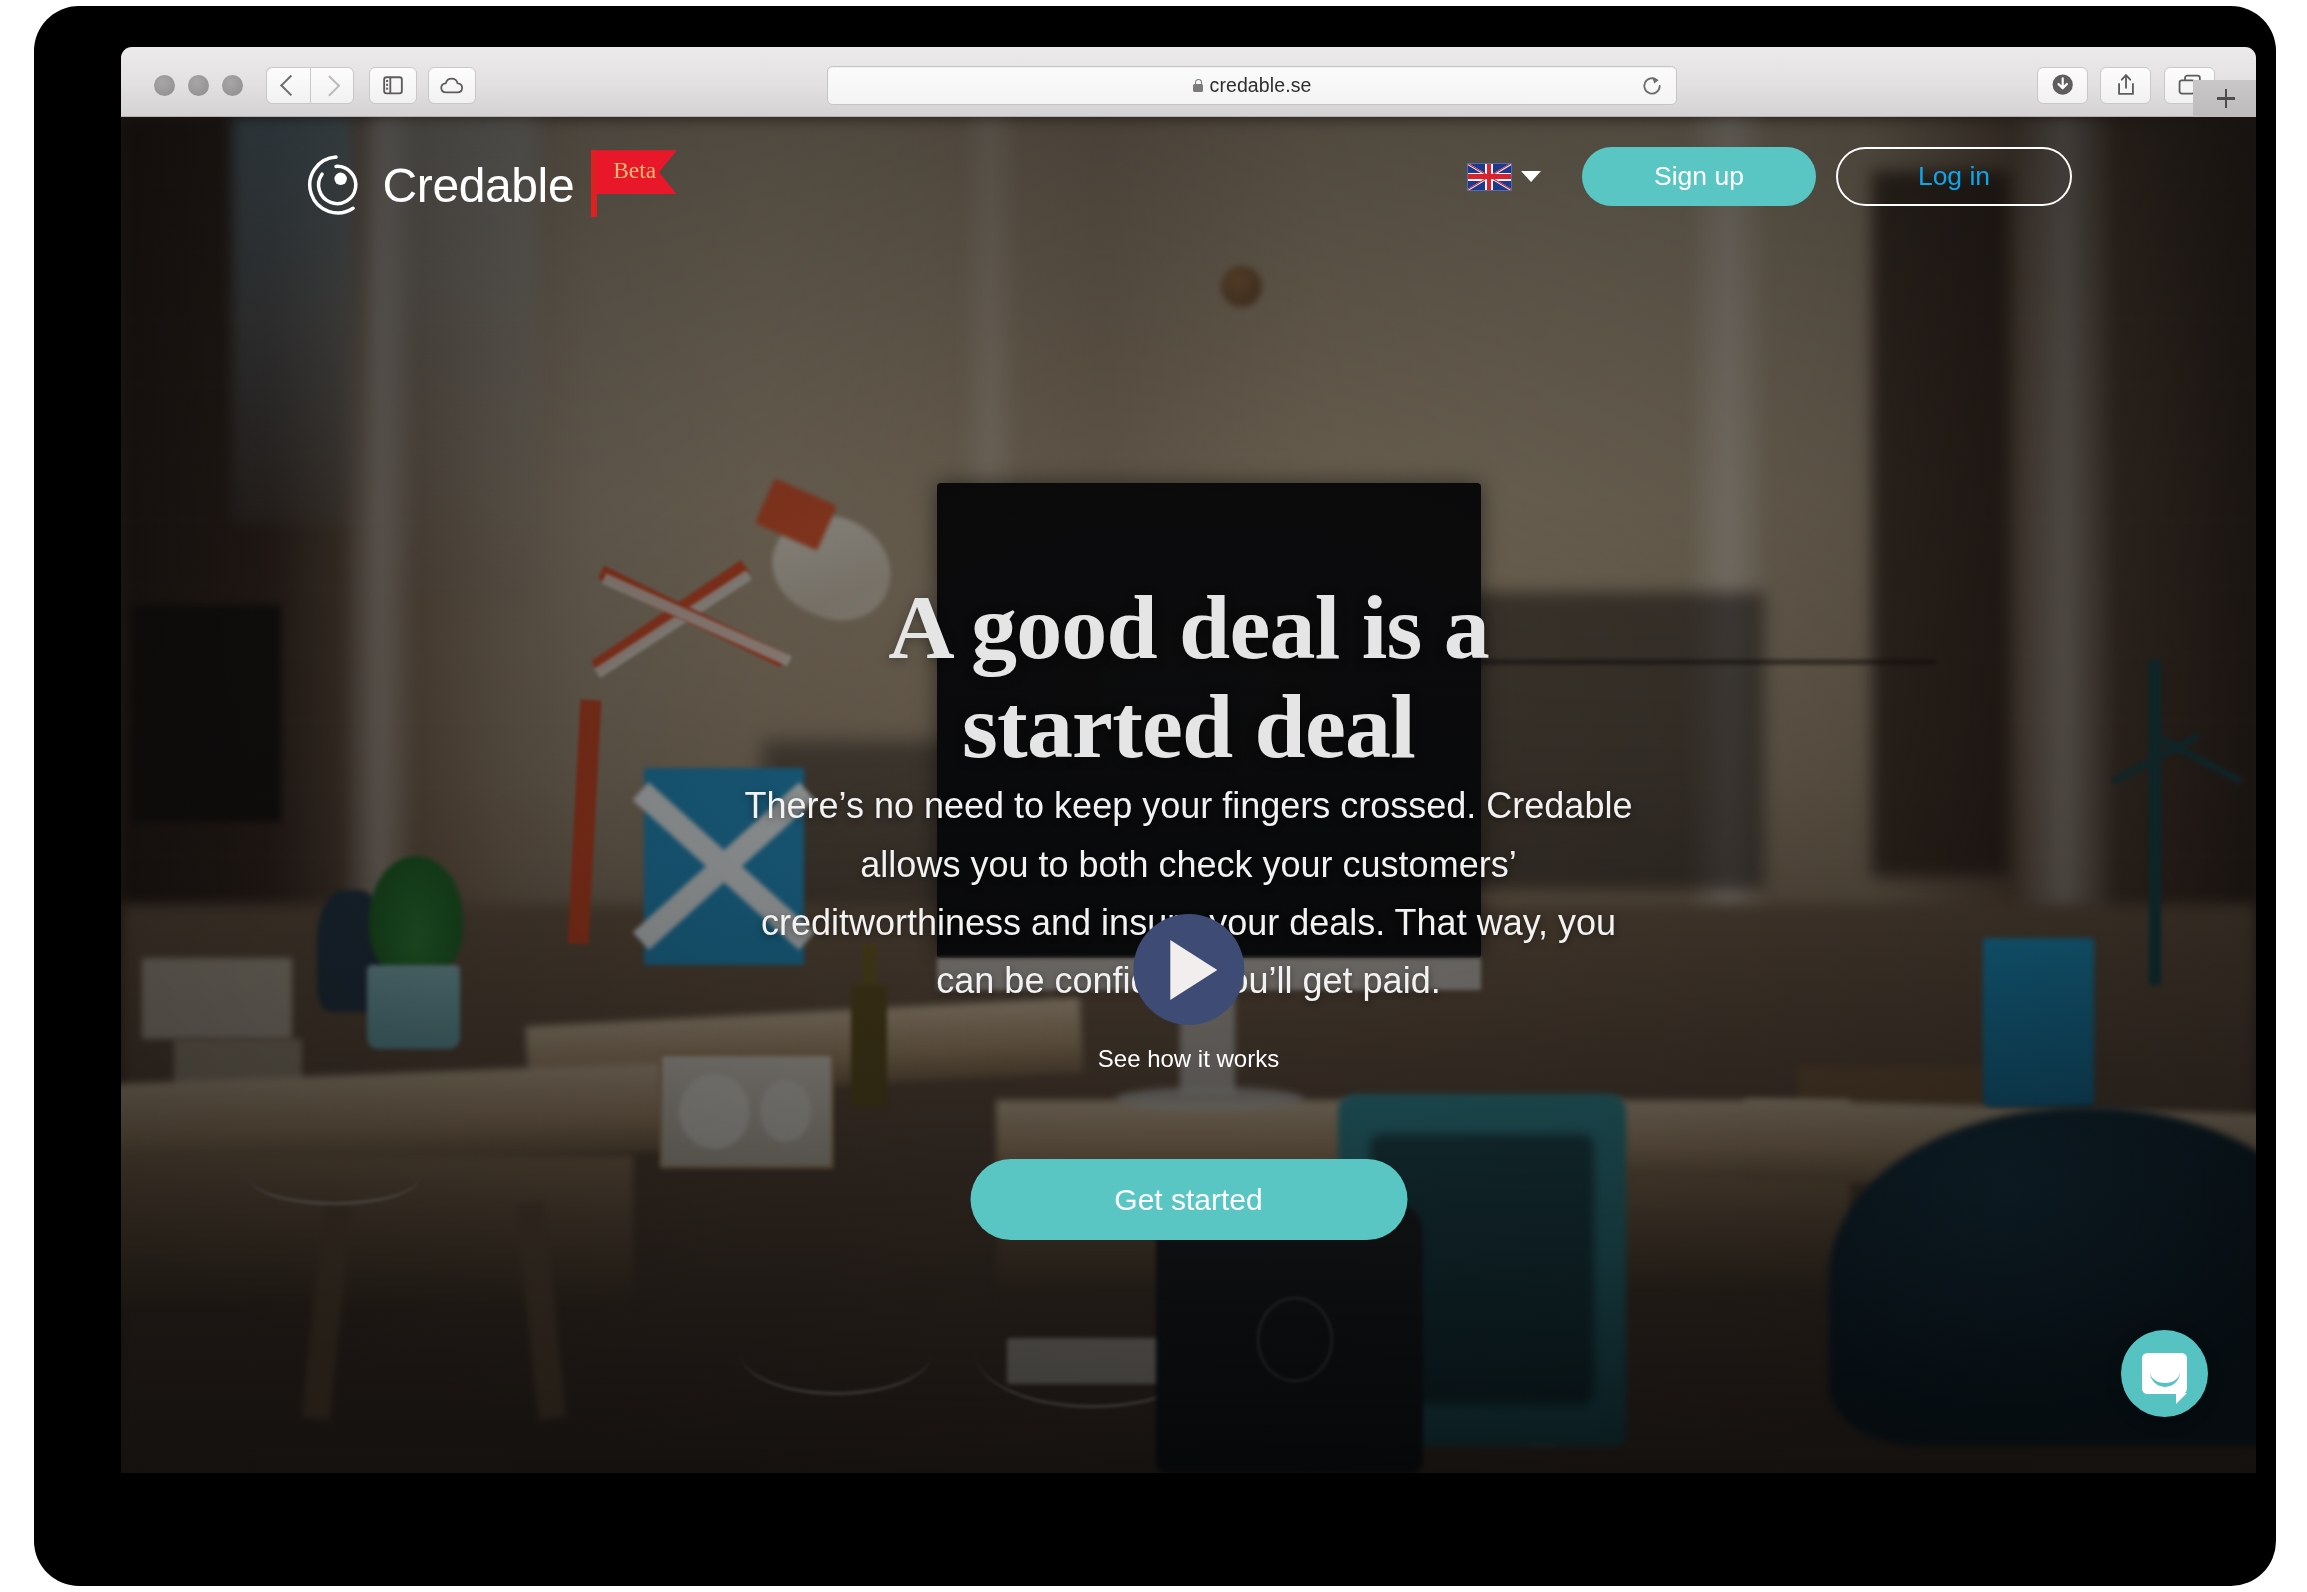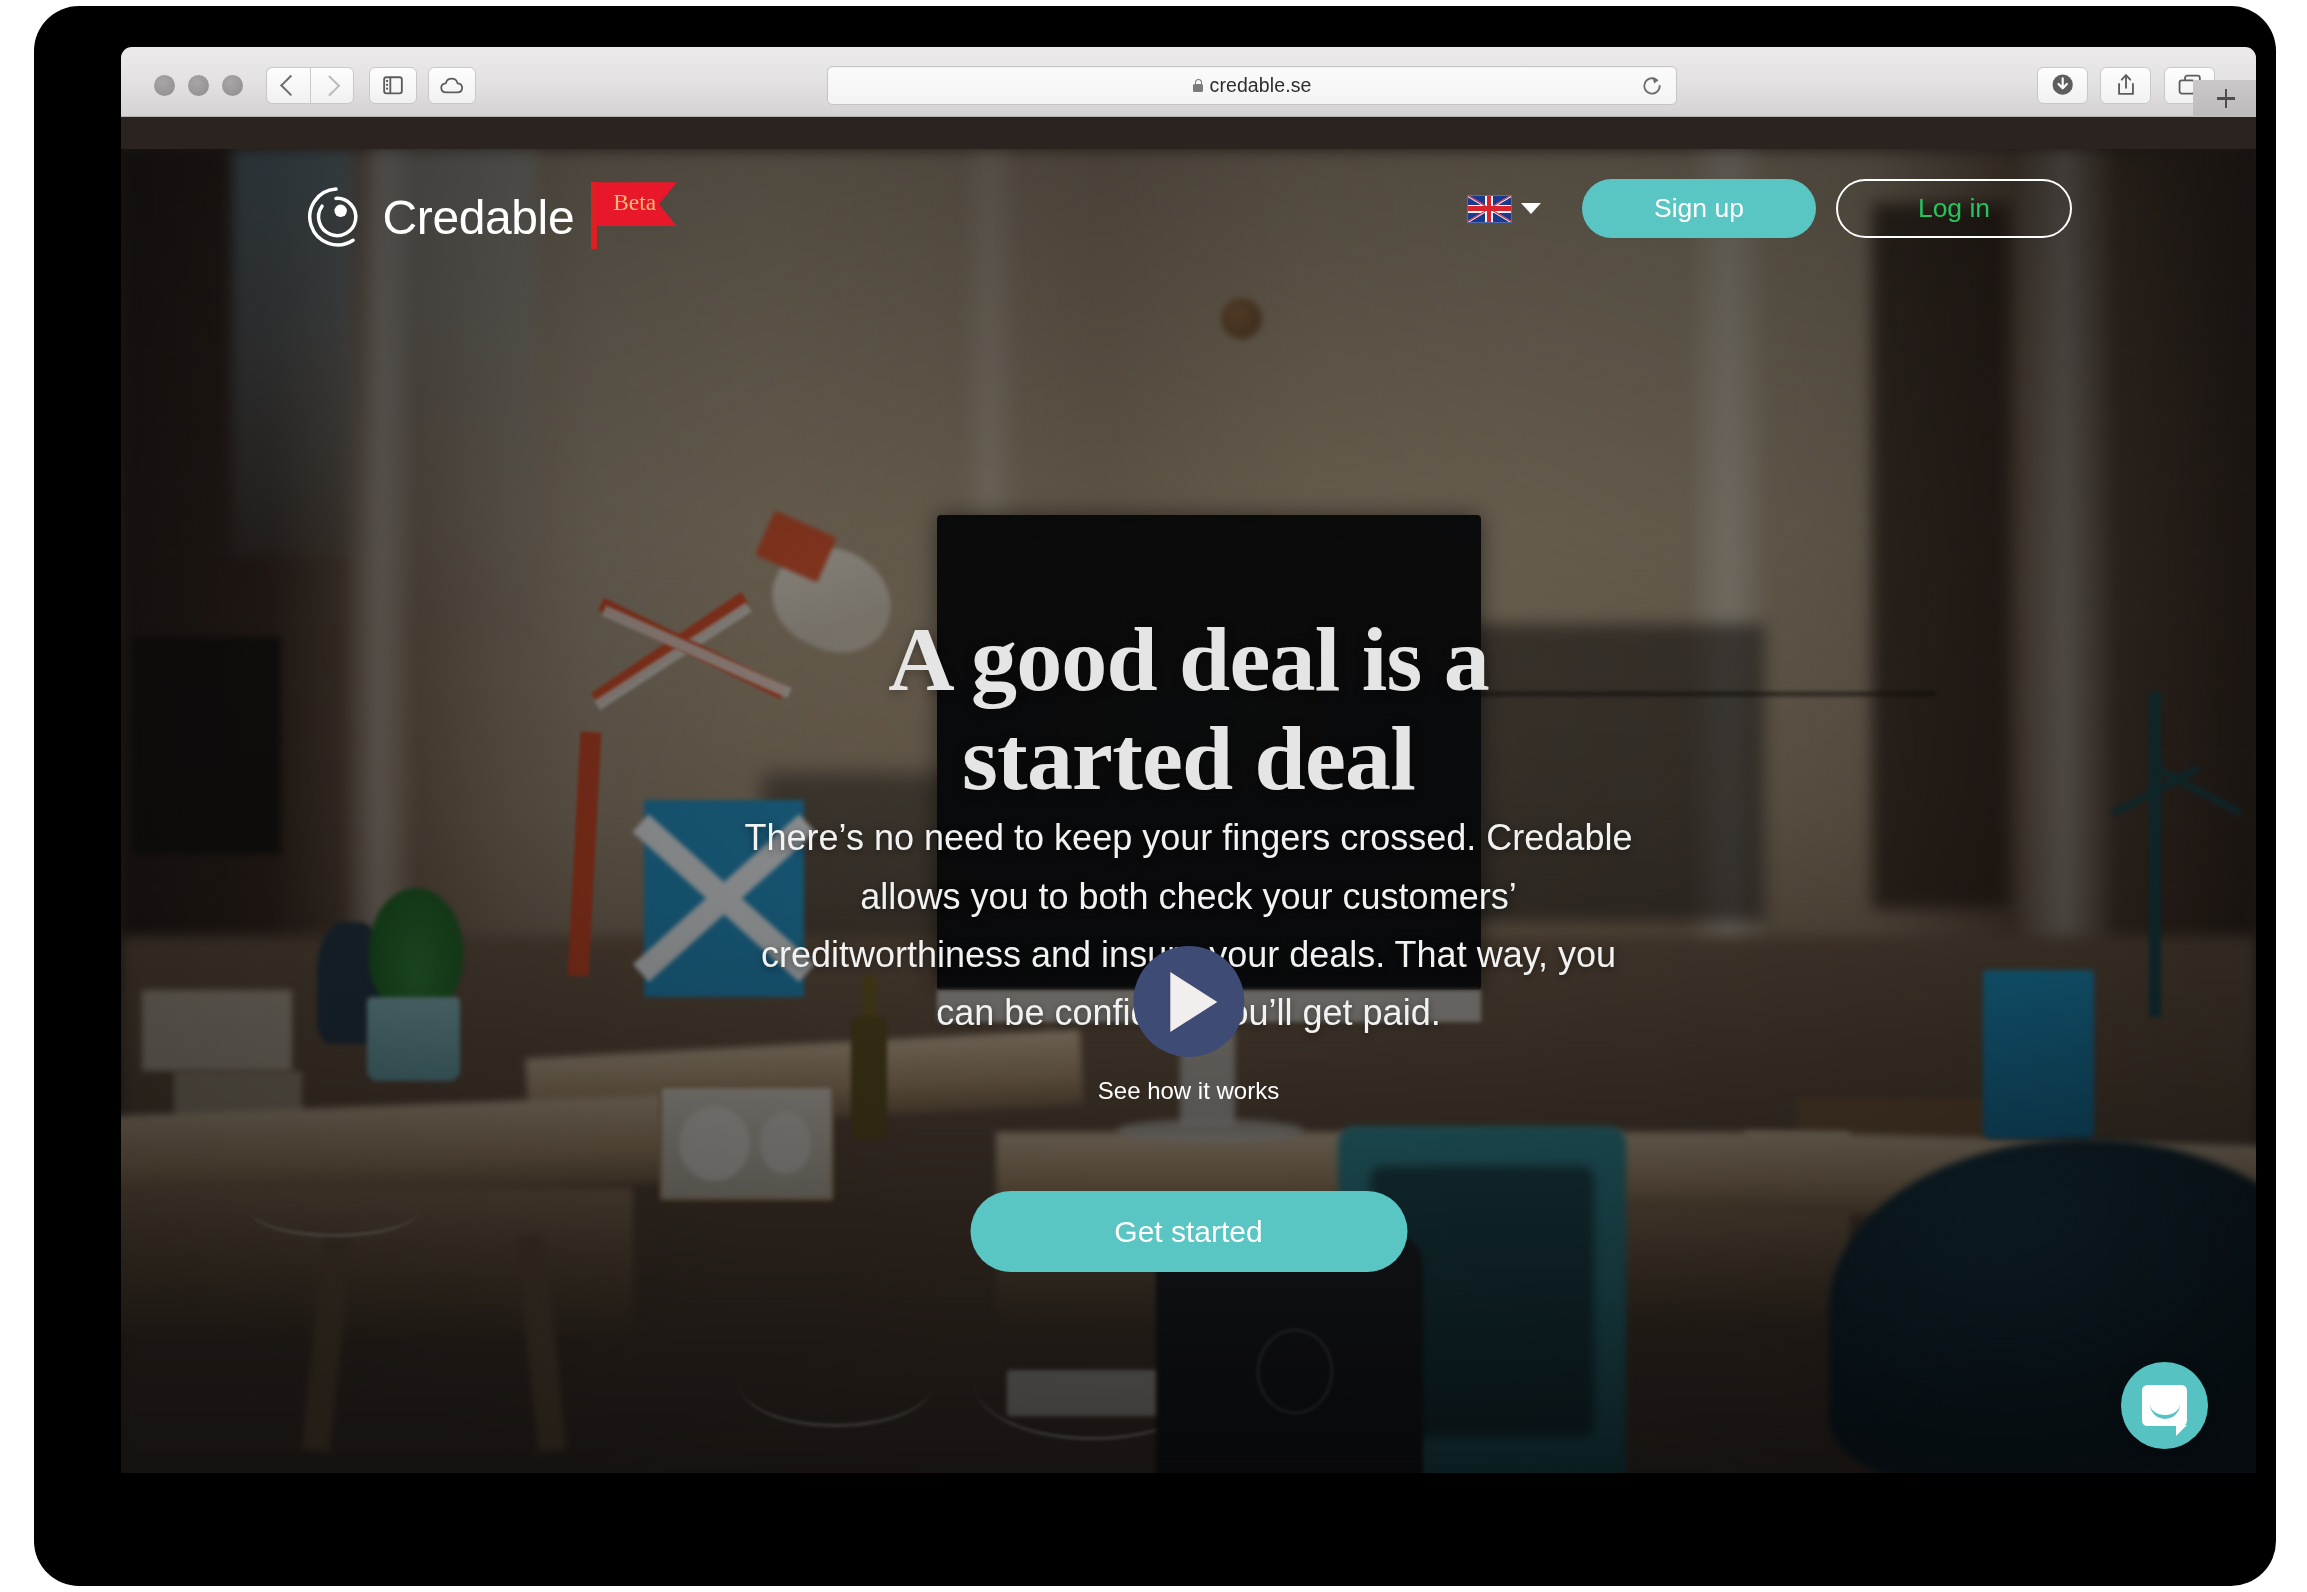--- a/index.html
+++ b/index.html
@@ -64,21 +64,21 @@
     position:absolute;right:-3.1px;top:33px;width:66px;height:37px;
     background:linear-gradient(to bottom,#c9c7c7,#bdbbbb);
     display:flex;align-items:center;justify-content:center;
   }
   #tab-plus .p{position:relative;width:18.7px;height:18.7px;}
   #tab-plus .p:before,#tab-plus .p:after{content:"";position:absolute;background:#4e4c4c;}
   #tab-plus .p:before{left:7.8px;top:0;width:2.7px;height:18.7px;}
   #tab-plus .p:after{top:7.8px;left:0;height:2.7px;width:18.7px;}
 
   
-  #viewport{position:absolute;left:0;top:70px;width:100%;height:1356px;overflow:hidden;margin-top:32px;}
+  #viewport{position:absolute;left:0;top:70px;width:100%;height:1356px;overflow:hidden;}
 
   
   #photo{position:absolute;inset:0;background:#3b3029;}
   #photo > div{position:absolute;}
 
   
   .wall{left:0;top:0;width:100%;height:62%;
     background:
       linear-gradient(to right,
         rgba(32,22,18,.96) 0%, rgba(44,30,24,.92) 7%,
@@ -242,21 +242,21 @@
   #flag-uk .cw-v{left:40%;top:0;width:20%;height:100%;background:#f4f4f4;}
   #flag-uk .cw-h{left:0;top:34%;width:100%;height:32%;background:#f4f4f4;}
   #flag-uk .cr-v{left:44.5%;top:0;width:11%;height:100%;background:#d8232f;}
   #flag-uk .cr-h{left:0;top:41%;width:100%;height:18%;background:#d8232f;}
   #lang-caret{width:0;height:0;border-left:10px solid transparent;border-right:10px solid transparent;
     border-top:11.7px solid #fff;margin-left:9.4px;}
 
   .navbtn{height:59px;border-radius:30px;display:flex;align-items:center;justify-content:center;
     font-size:26.5px;cursor:pointer;box-sizing:border-box;}
   #btn-signup{width:234px;background:#5ac6c4;color:#fff;margin-right:20px;}
-  #btn-login{width:236px;background:transparent;color:#22c55e;border:2.3px solid #ffffff;}
+  #btn-login{width:236px;background:transparent;color:#0ea5e9;border:2.3px solid #ffffff;}
 
   
   #hero{position:absolute;left:0;top:0;width:100%;height:100%;text-align:center;}
   #headline{position:absolute;left:50%;top:399px;transform:translateX(-50%);
     width:1014px;font-family:"Liberation Serif",serif;font-weight:700;font-size:92px;
     line-height:1.08;color:#e5e5e5;letter-spacing:-0.8px;text-shadow:0 1.6px 11px rgba(0,0,0,.35);}
   #subhead{position:absolute;left:50%;top:624px;transform:translateX(-50%);
     width:889px;font-size:36px;line-height:1.62;color:#f2f2f2;font-weight:300;
     text-shadow:0 1.6px 7.8px rgba(0,0,0,.45);}
 

